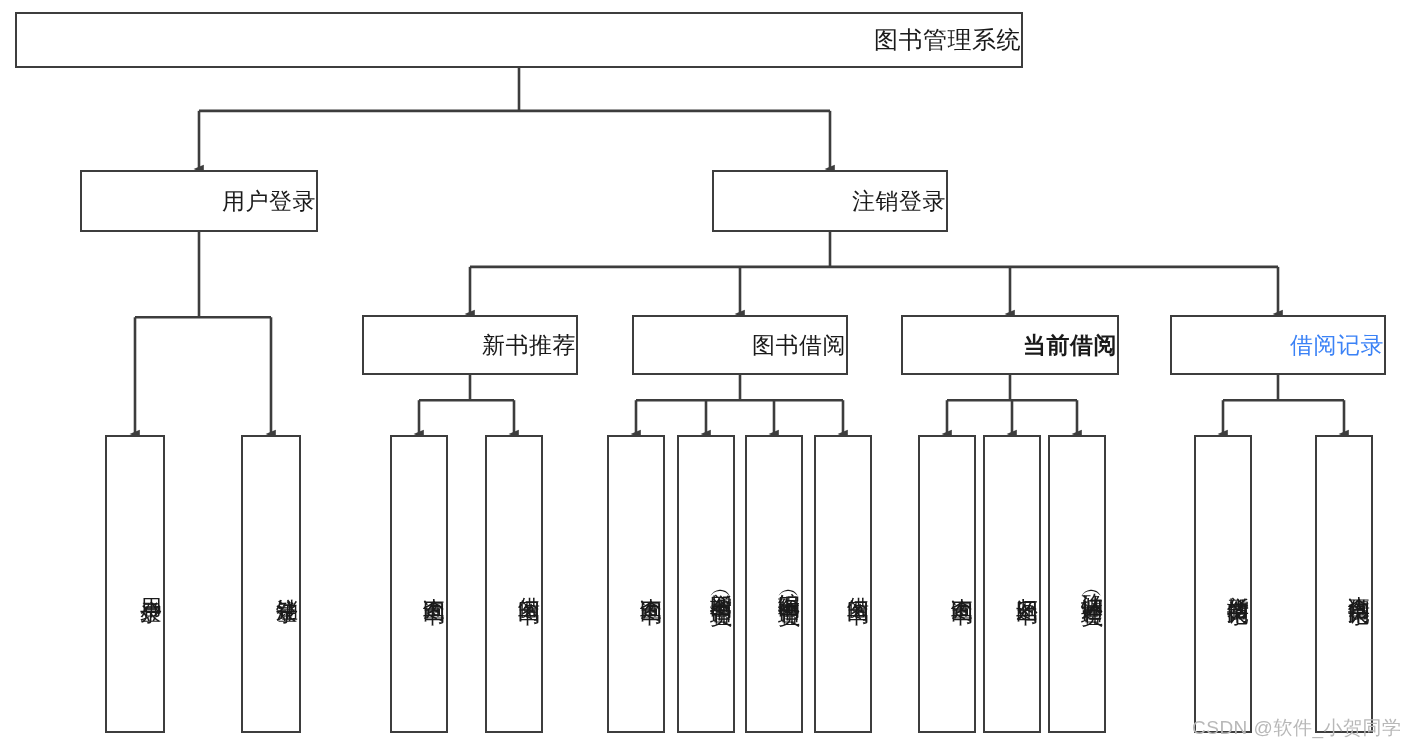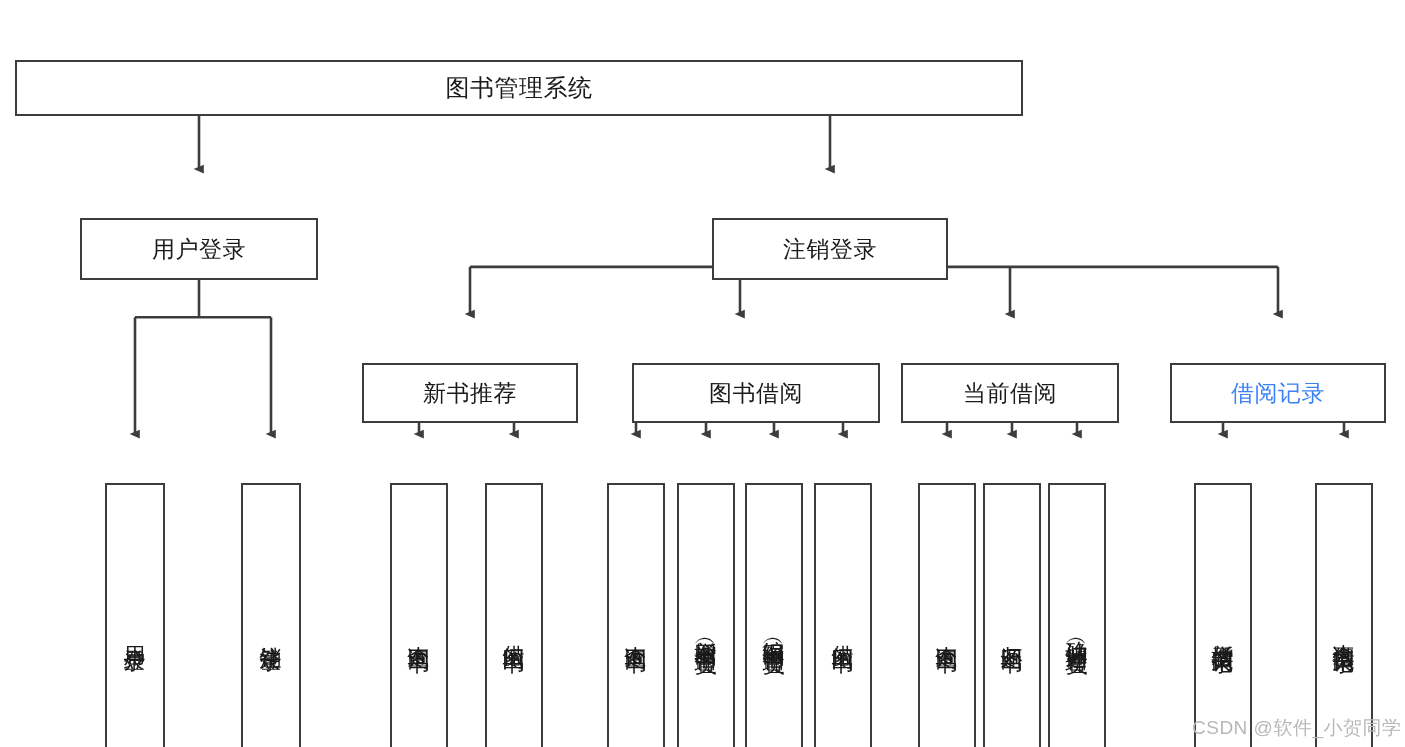--- a/index.html
+++ b/index.html
@@ -25,23 +25,22 @@
     height: 747px;
     pointer-events: none;
   }
   .node {
     position: absolute;
     box-sizing: border-box;
     border: 2px solid #a3a3a3;
     background: #ffffff;
     display: flex;
     align-items: center;
-    justify-content: center;
+    justify-content: flex-end;
     color: #1a1a1a;
-    margin-top: 48px;
   }
   .node.horiz {
     font-size: 23px;
     letter-spacing: 0.5px;
   }
   .node.vert {
     font-size: 22px;
     letter-spacing: 1px;
   }
   .node.vert .vtext {
@@ -115,24 +114,24 @@
       </div>
       <div class="node horiz" style="left: 80px; top: 170px; width: 238px; height: 62px; border-color: rgb(61, 61, 61); background: rgb(255, 255, 255); color: rgb(26, 26, 26);">
         <span>用户登录</span>
       </div>
       <div class="node horiz" style="left: 712px; top: 170px; width: 236px; height: 62px; border-color: rgb(61, 61, 61); background: rgb(255, 255, 255); color: rgb(26, 26, 26);">
         <span>注销登录</span>
       </div>
       <div class="node horiz" style="left: 362px; top: 315px; width: 216px; height: 60px; border-color: rgb(61, 61, 61); background: rgb(255, 255, 255); color: rgb(26, 26, 26);">
         <span>新书推荐</span>
       </div>
-      <div class="node horiz" style="left: 632px; top: 315px; width: 248px; height: 60px; border-color: rgb(61, 61, 61); background: rgb(255, 255, 255); color: rgb(26, 26, 26);">
+      <div class="node horiz" style="left: 632px; top: 315px; width: 216px; height: 60px; border-color: rgb(61, 61, 61); background: rgb(255, 255, 255); color: rgb(26, 26, 26);">
         <span>图书借阅</span>
       </div>
-      <div class="node horiz" style="left: 901px; top: 315px; width: 218px; height: 60px; border-color: rgb(61, 61, 61); background: rgb(255, 255, 255); color: rgb(26, 26, 26);">
+      <div class="node horiz" style="left: 901px; top: 315px; width: 218px; height: 60px; border-color: rgb(61, 61, 61); background: rgb(255, 255, 255); color: rgb(26, 26, 26); font-weight: bold;">
         <span>当前借阅</span>
       </div>
       <div class="node horiz" style="left: 1170px; top: 315px; width: 216px; height: 60px; border-color: rgb(61, 61, 61); background: rgb(255, 255, 255); color: #3b82f6;">
         <span>借阅记录</span>
       </div>
       <div class="node vert" style="left: 105px; top: 435px; width: 60px; height: 298px; border-color: rgb(61, 61, 61); background: rgb(255, 255, 255); color: rgb(26, 26, 26);">
         <span class="vtext">用户登录</span>
       </div>
       <div class="node vert" style="left: 241px; top: 435px; width: 60px; height: 298px; border-color: rgb(61, 61, 61); background: rgb(255, 255, 255); color: rgb(26, 26, 26);">
         <span class="vtext">注销登录</span>

